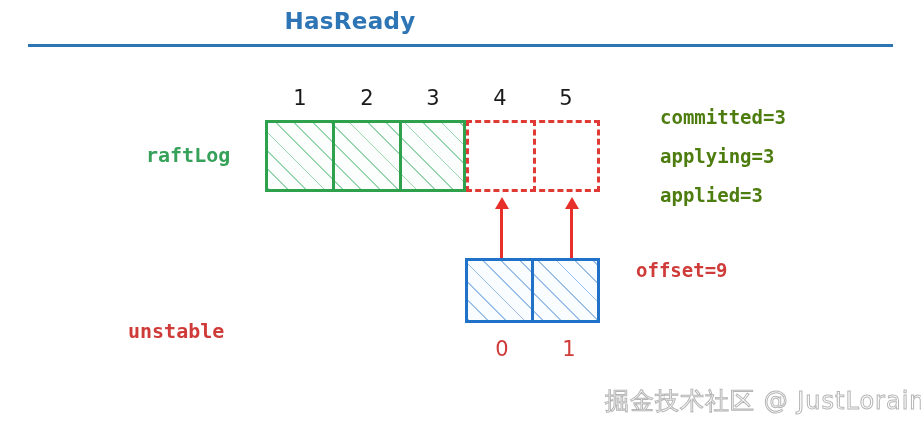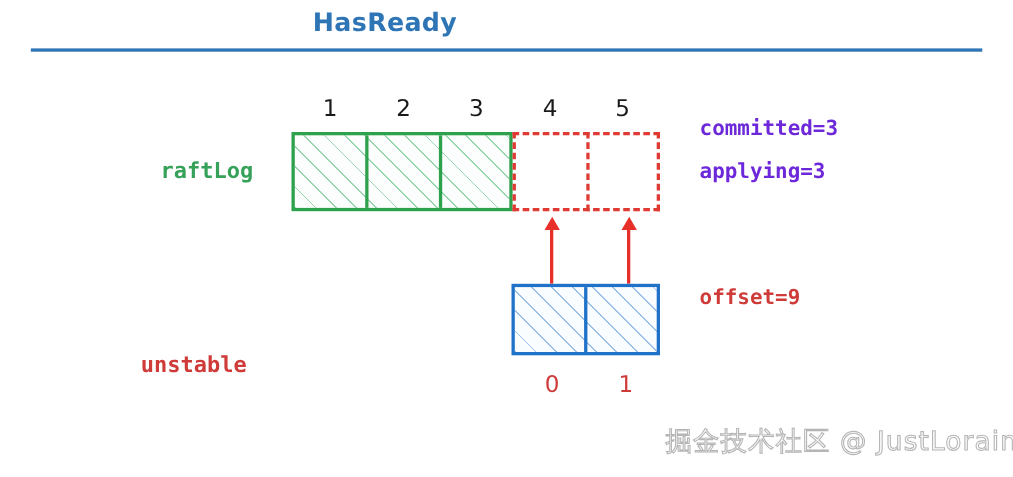--- a/index.html
+++ b/index.html
@@ -53,21 +53,21 @@
   }
   .row-label.green { color: #35a159; }
   .row-label.red   { color: #cf3b38; }
 
   .side-note {
     position: absolute;
     font-size: 19px;
     font-weight: 700;
     white-space: nowrap;
   }
-  .side-note.green { color: #6d28d9; }
+  .side-note.green { color: #4d7c0f; margin-left: 24px; }
   .side-note.red   { color: #cf3b38; }
 
   .index-label {
     position: absolute;
     width: 34px;
     text-align: center;
     font-family: "DejaVu Sans", sans-serif;
     font-size: 21px;
     color: #1a1a1a;
   }
@@ -219,20 +219,21 @@
     <div class="divider d1"></div>
     <div class="divider d2"></div>
   </div>
 
   <div class="raftlog-dashed">
     <div class="divider-dashed"></div>
   </div>
 
   <div class="side-note mono green" style="left:636px; top:106px;">committed=3</div>
   <div class="side-note mono green" style="left:636px; top:145px;">applying=3</div>
+  <div class="side-note mono green" style="left:636px; top:184px;">applied=3</div>
 
   <div class="arrow" style="left:493px; top:197px; height:61px;">
     <div class="head"></div>
     <div class="shaft" style="height:52px;"></div>
   </div>
   <div class="arrow" style="left:563px; top:197px; height:61px;">
     <div class="head"></div>
     <div class="shaft" style="height:52px;"></div>
   </div>
 

